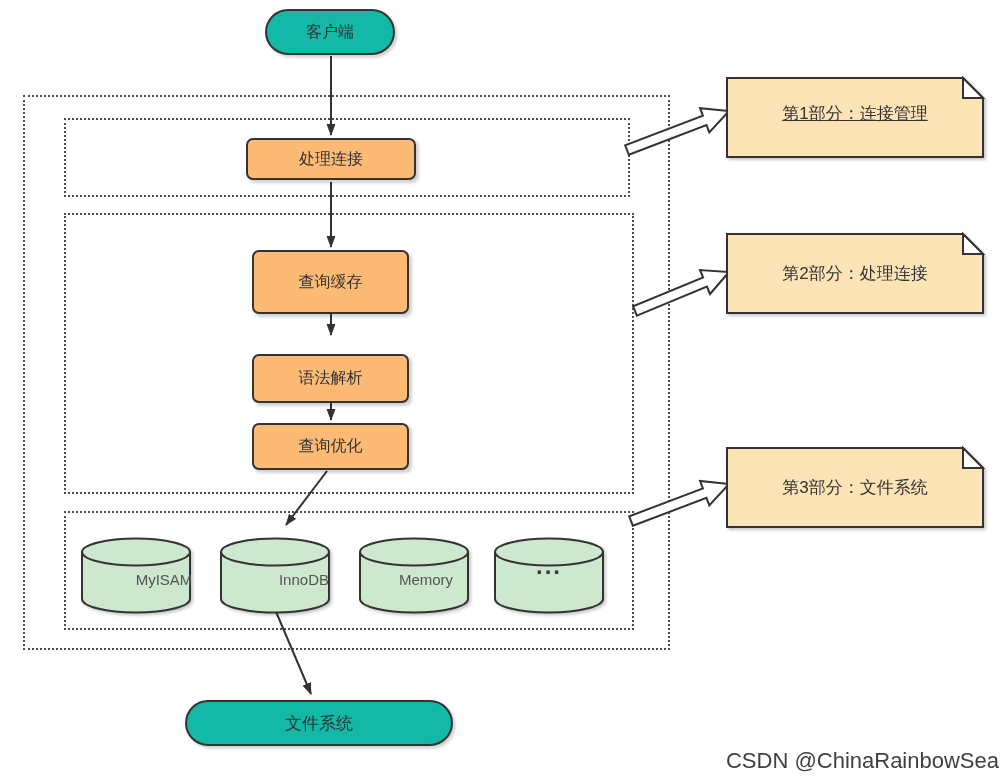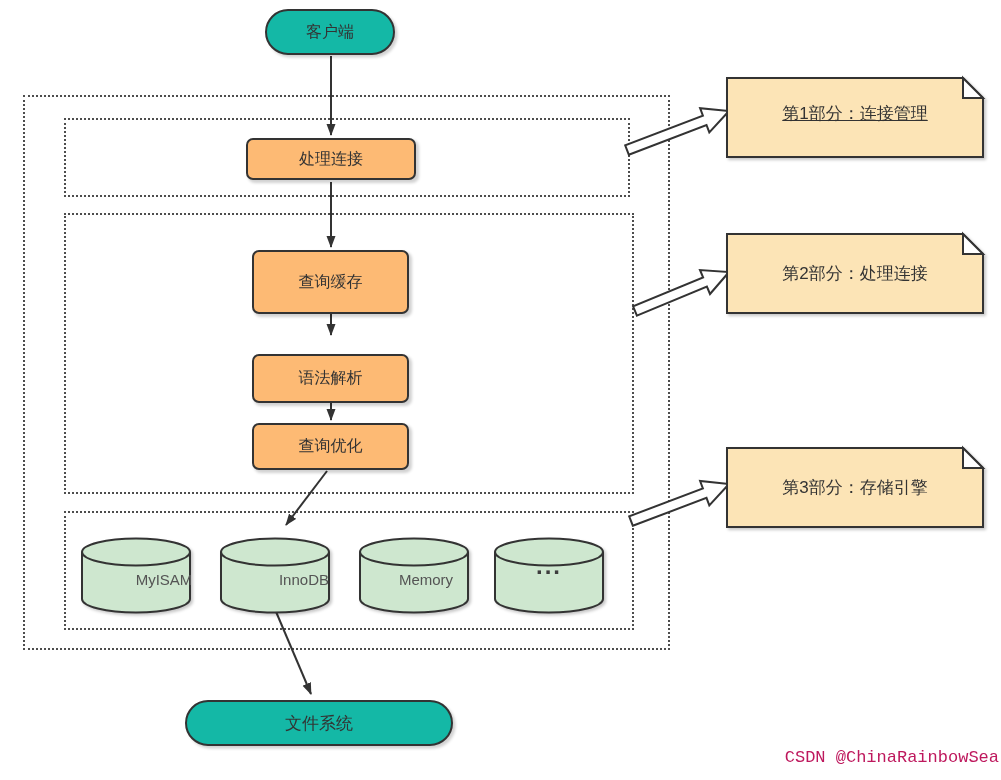--- a/index.html
+++ b/index.html
@@ -48,21 +48,21 @@
     position:absolute; z-index:2; width:256px; height:79px; left:727px;
     display:flex; align-items:center; justify-content:center;
     color:#333333; font-size:17px;
   }
   .note-1 { top:74px;text-decoration:underline; }
   .note-2 { top:234px; }
   .note-3 { top:448px; }
 
   .watermark {
     position:absolute; right:2px; top:748px; z-index:3;
-    color:#be185d; font-size:17px; white-space:nowrap;font-family:Liberation Mono, monospace;
+    color:#404040; font-size:22px; white-space:nowrap;
   }
 </style>
 </head>
 <body>
 
 <div class="canvas">
 
   <div class="dashed outer-boundary"></div>
   <div class="dashed section-1"></div>
   <div class="dashed section-2"></div>
@@ -136,16 +136,16 @@
     <span>文件系统</span>
   </div>
 
   <div class="engine-label engine-myisam">MyISAM</div>
   <div class="engine-label engine-innodb">InnoDB</div>
   <div class="engine-label engine-memory">Memory</div>
   <div class="engine-label engine-dots">...</div>
 
   <div class="note-label note-1">第1部分：连接管理</div>
   <div class="note-label note-2">第2部分：处理连接</div>
-  <div class="note-label note-3">第3部分：存储引擎</div>
+  <div class="note-label note-3">第3部分：文件系统</div>
 
   <div class="watermark">CSDN @ChinaRainbowSea</div>
 </div>
 
 </body></html>

